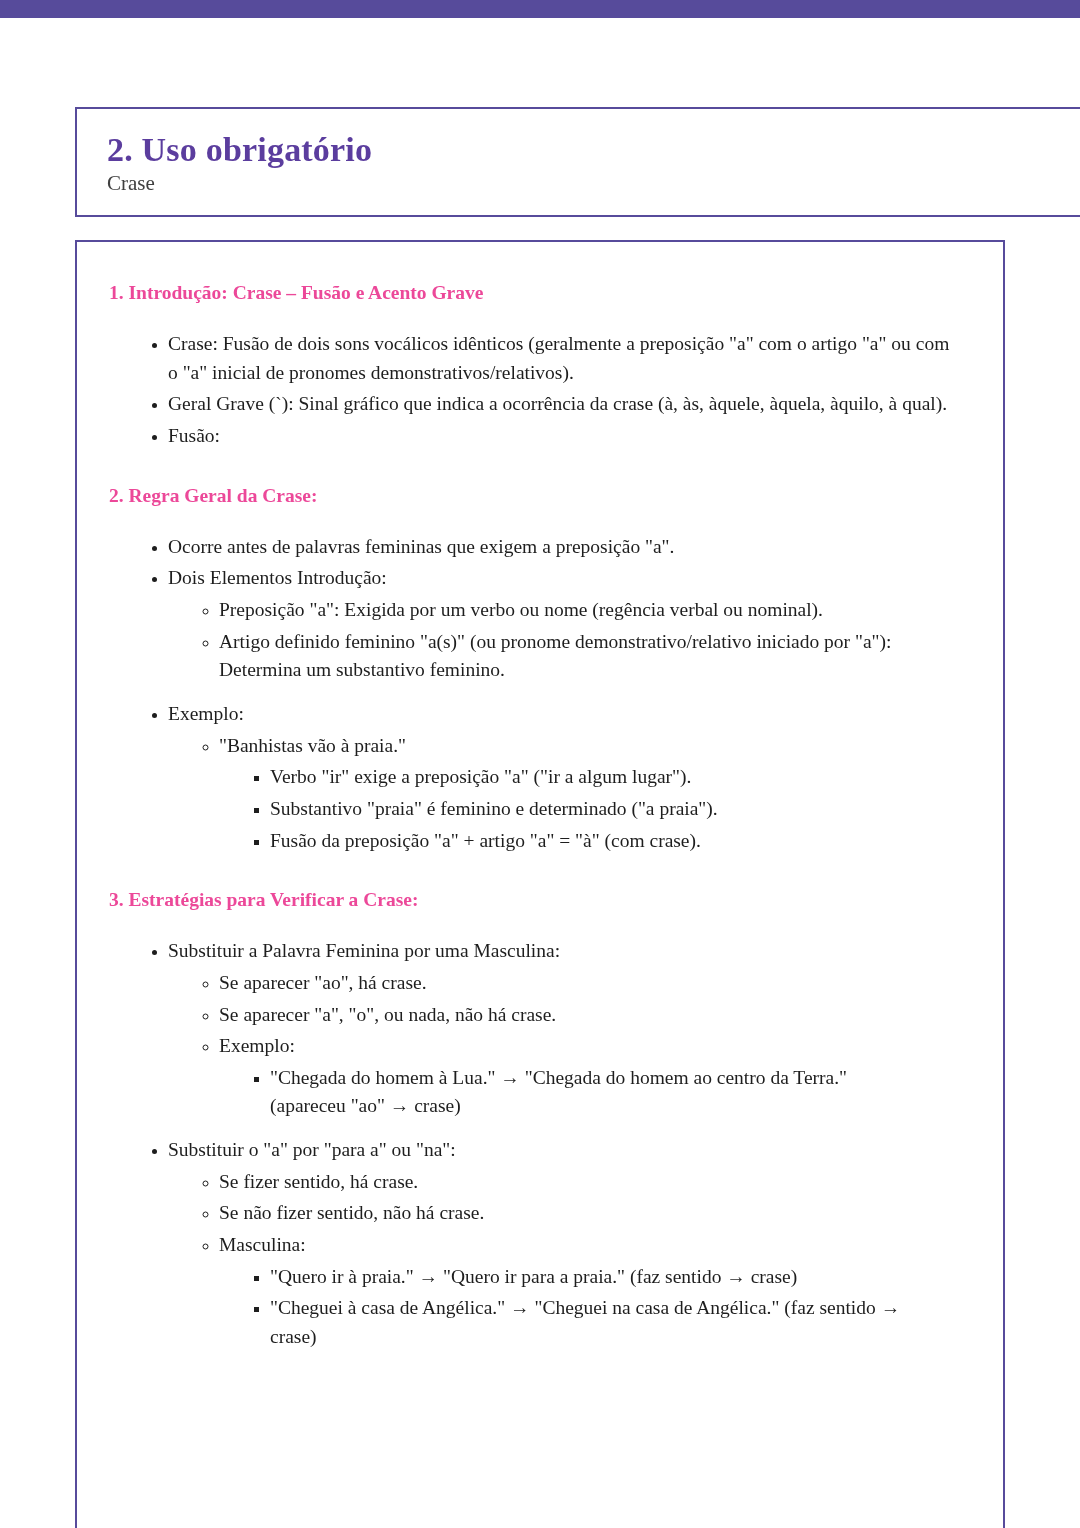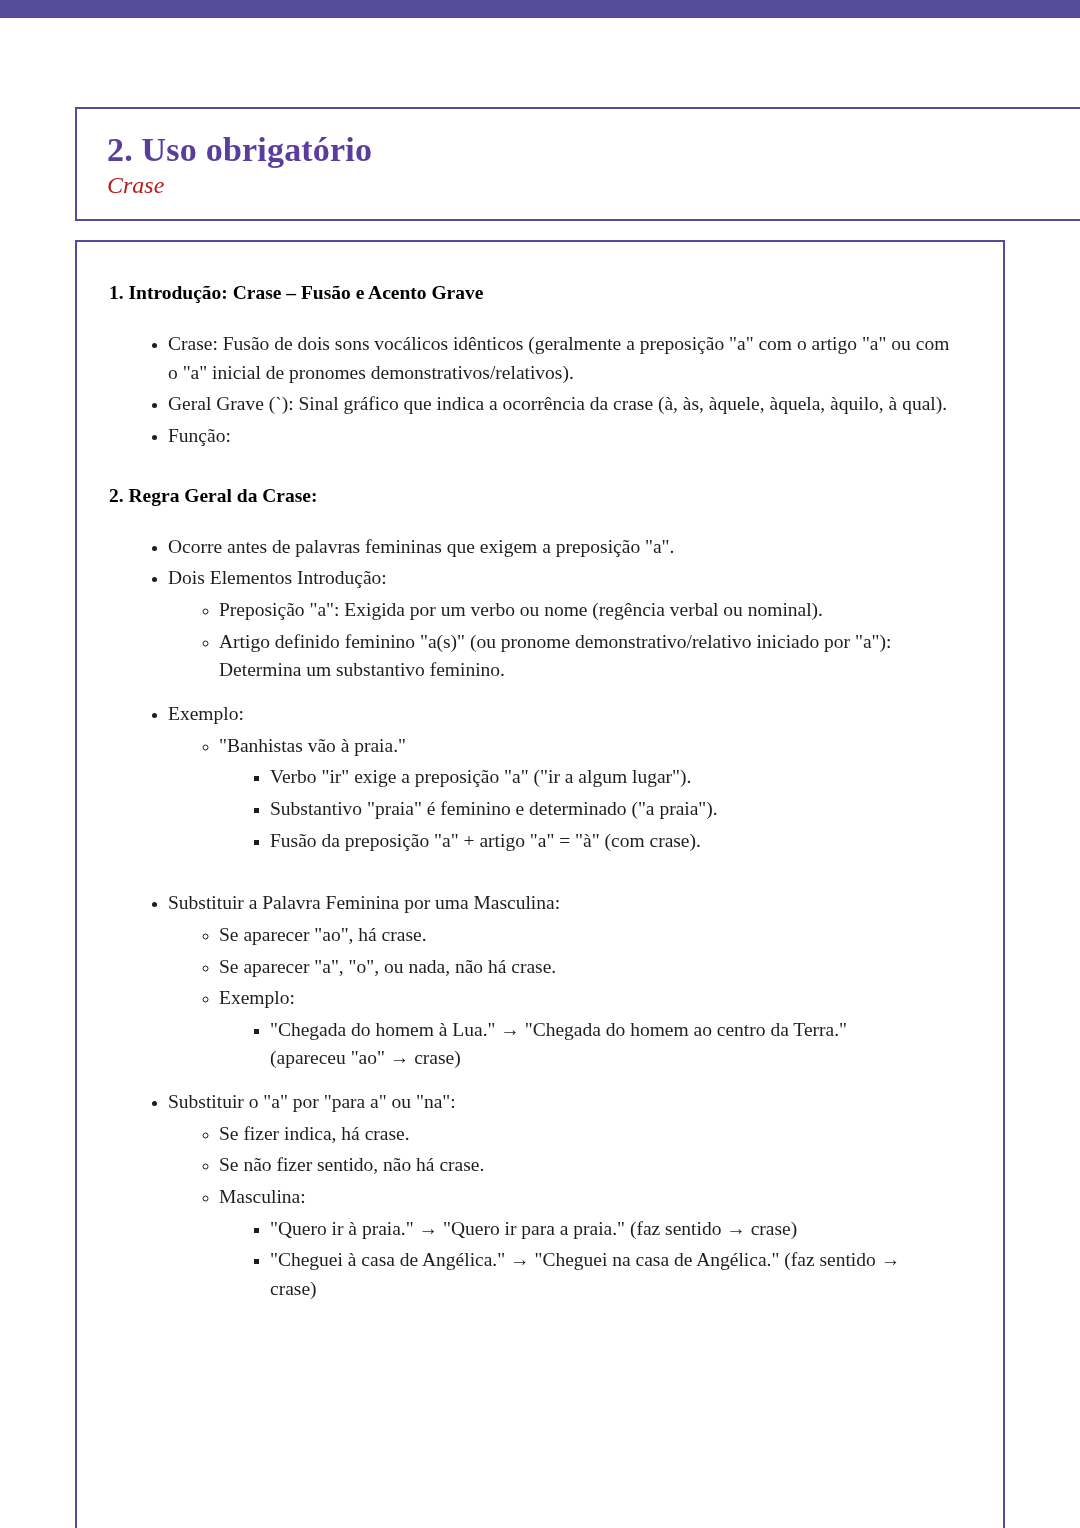--- a/index.html
+++ b/index.html
@@ -35,45 +35,44 @@
     padding: 22px 30px 20px 30px;
   }
   .title-box .doc-title {
     font-size: 34px;
     font-weight: bold;
     color: #5b3d9e;
     line-height: 1.1;
     letter-spacing: 0.2px;
   }
   .title-box .doc-subtitle {
-    font-size: 24px;
-    color: #b91c1c;
+    font-size: 21px;
+    color: #404040;
     margin-top: 4px;
     line-height: 1.1;
-    font-style: italic;
   }
   .content-box {
     position: absolute;
     left: 75px;
     top: 240px;
     width: 930px;
     height: 1290px;
     box-sizing: border-box;
     border: 2px solid #574b9b;
     background: #ffffff;
     padding: 40px 38px 40px 32px;
   }
   .section {
     margin-bottom: 34px;
   }
   .section-heading {
     font-weight: bold;
     font-size: 19.5px;
     margin-bottom: 26px;
-    color: #000000;
+    color: #ec4899;
   }
   ul {
     margin: 15px;
     padding: 0;
   }
   li {
     font-size: 19.5px;
     line-height: 1.47;
     margin: 3px 0;
   }
@@ -108,51 +107,52 @@
     <div class="doc-subtitle">Crase</div>
   </div>
 
   <div class="content-box">
     <div>
         <div class="section">
           <div class="section-heading">1. Introdução: Crase – Fusão e Acento Grave</div>
           <ul class="lvl1">
             <li><span>Crase: Fusão de dois sons vocálicos idênticos (geralmente a preposição "a" com o artigo "a" ou com o "a" inicial de pronomes demonstrativos/relativos).</span></li>
             <li><span>Geral Grave (`): Sinal gráfico que indica a ocorrência da crase (à, às, àquele, àquela, àquilo, à qual).</span></li>
-            <li><span>Função:</span></li>
+            <li><span>Fusão:</span></li>
           </ul>
         </div>
         <div class="section">
           <div class="section-heading">2. Regra Geral da Crase:</div>
           <ul class="lvl1">
             <li><span>Ocorre antes de palavras femininas que exigem a preposição "a".</span></li>
             <li><span>Dois Elementos Introdução:</span><ul class="lvl2">
                 <li><span>Preposição "a": Exigida por um verbo ou nome (regência verbal ou nominal).</span></li>
                 <li><span>Artigo definido feminino "a(s)" (ou pronome demonstrativo/relativo iniciado por "a"): Determina um substantivo feminino.</span></li>
               </ul></li>
             <li><span>Exemplo:</span><ul class="lvl2">
                 <li><span>"Banhistas vão à praia."</span><ul class="lvl3">
                     <li><span>Verbo "ir" exige a preposição "a" ("ir a algum lugar").</span></li>
                     <li><span>Substantivo "praia" é feminino e determinado ("a praia").</span></li>
                     <li><span>Fusão da preposição "a" + artigo "a" = "à" (com crase).</span></li>
                   </ul></li>
               </ul></li>
           </ul>
         </div>
         <div class="section">
+          <div class="section-heading">3. Estratégias para Verificar a Crase:</div>
           <ul class="lvl1">
             <li><span>Substituir a Palavra Feminina por uma Masculina:</span><ul class="lvl2">
                 <li><span>Se aparecer "ao", há crase.</span></li>
                 <li><span>Se aparecer "a", "o", ou nada, não há crase.</span></li>
                 <li><span>Exemplo:</span><ul class="lvl3">
                     <li><span>"Chegada do homem à Lua." → "Chegada do homem ao centro da Terra." (apareceu "ao" → crase)</span></li>
                   </ul></li>
               </ul></li>
             <li><span>Substituir o "a" por "para a" ou "na":</span><ul class="lvl2">
-                <li><span>Se fizer indica, há crase.</span></li>
+                <li><span>Se fizer sentido, há crase.</span></li>
                 <li><span>Se não fizer sentido, não há crase.</span></li>
                 <li><span>Masculina:</span><ul class="lvl3">
                     <li><span>"Quero ir à praia." → "Quero ir para a praia." (faz sentido → crase)</span></li>
                     <li><span>"Cheguei à casa de Angélica." → "Cheguei na casa de Angélica." (faz sentido → crase)</span></li>
                   </ul></li>
               </ul></li>
           </ul>
         </div>
       </div>
   </div>

